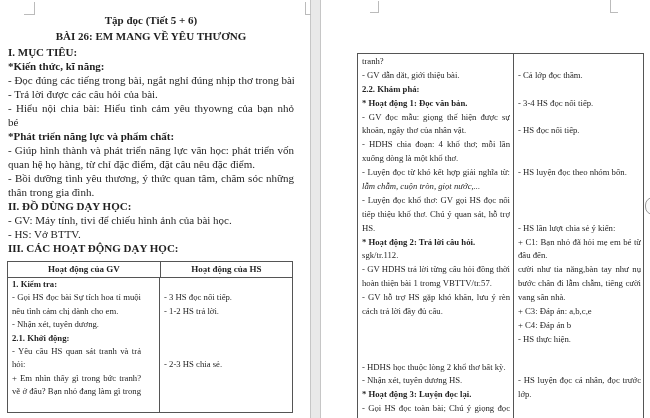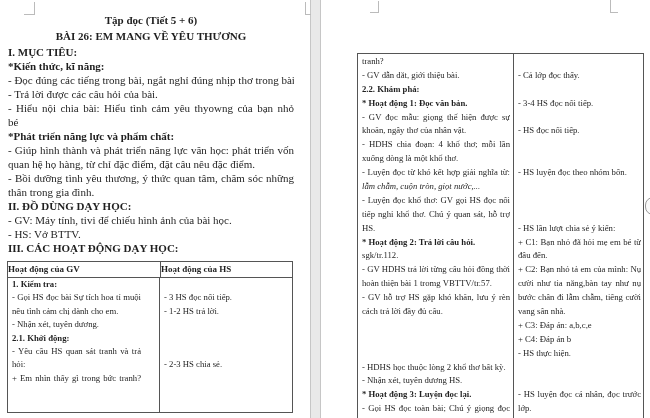--- a/index.html
+++ b/index.html
@@ -21,21 +21,21 @@
   .fj{text-align:justify;text-align-last:justify;white-space:normal;}
   .fg{margin-top:2px;}
 
   
   #heading-area{position:absolute;left:8px;top:13px;width:286px;--lh:14px;font-size:11px;}
 
   
   .tbl{position:absolute;border:1px solid #555;box-sizing:border-box;font-size:8.7px;}
   #p1-table{left:7px;top:261px;width:286px;height:152px;}
   #p1-header{display:flex;height:15px;border-bottom:1px solid #555;}
-  .hcell{font-weight:bold;line-height:15px;font-size:9px;overflow:hidden;}
+  .hcell{font-weight:bold;text-align:center;line-height:15px;font-size:9px;overflow:hidden;}
   #p1-header .hcell:first-child{width:152px;border-right:1px solid #555;}
   #p1-header .hcell:last-child{flex:1;}
   .tbody{display:flex;}
   #p1-body{height:134px;--lh:13.4px;}
   #p1-body .gv{width:152px;border-right:1px solid #555;box-sizing:border-box;padding:0 18px 0 4px;}
   #p1-body .hs{flex:1;padding:0 2px 0 4px;overflow:hidden;}
   #p2-table{left:36px;top:13px;width:287px;height:393px;margin-top:40px;}
   #p2-body{height:391px;--lh:13.9px;}
   #p2-body .gv{width:156px;border-right:1px solid #555;box-sizing:border-box;padding:1px 3px 0 4px;}
   #p2-body .hs{flex:1;padding:1px 2px 0 4px;overflow:hidden;}
@@ -83,20 +83,21 @@
     <div class="tbody" id="p1-body">
       <div class="gv">
           <div class="ln fb">1. Kiểm tra:</div>
           <div class="ln fj">- Gọi HS đọc bài Sự tích  hoa tỉ muội và</div>
           <div class="ln">nêu tình cảm chị dành cho em.</div>
           <div class="ln">- Nhận xét, tuyên dương.</div>
           <div class="ln fb">2.1. Khởi động:</div>
           <div class="ln fj">- Yêu cầu HS quan sát tranh và trả lời câu</div>
           <div class="ln">hỏi:</div>
           <div class="ln fj">+ Em nhìn thấy gì trong bức tranh? Cảnh</div>
+          <div class="ln fj">vẽ ở đâu? Bạn nhỏ đang làm gì trong</div>
         </div>
       <div class="hs">
           <div class="ln">&nbsp;</div>
           <div class="ln">- 3 HS đọc nối tiếp.</div>
           <div class="ln">- 1-2 HS trả lời.</div>
           <div class="ln">&nbsp;</div>
           <div class="ln">&nbsp;</div>
           <div class="ln">&nbsp;</div>
           <div class="ln">- 2-3 HS chia sẻ.</div>
           <div class="ln">&nbsp;</div>
@@ -115,53 +116,52 @@
           <div class="ln">- GV dẫn dắt, giới thiệu bài.</div>
           <div class="ln fb">2.2. Khám phá:</div>
           <div class="ln fb">* Hoạt động 1: Đọc văn bản.</div>
           <div class="ln fj">- GV đọc mẫu: giọng thể hiện được sự băn</div>
           <div class="ln">khoăn, ngây thơ của nhân vật.</div>
           <div class="ln fj">- HDHS chia đoạn: 4 khổ thơ; mỗi lần</div>
           <div class="ln">xuống dòng là một khổ thơ.</div>
           <div class="ln fj">- Luyện đọc từ khó kết hợp giải nghĩa từ:</div>
           <div class="ln fi">lẫm chẫm, cuộn tròn, giọt nước,...</div>
           <div class="ln fj">- Luyện đọc khổ thơ: GV gọi HS đọc nối</div>
-          <div class="ln fj">tiếp nghỉ khổ thơ. Chú ý quan sát, hỗ trợ</div>
+          <div class="ln fj">tiếp thiệu khổ thơ. Chú ý quan sát, hỗ trợ</div>
           <div class="ln">HS.</div>
           <div class="ln fb">* Hoạt động 2: Trả lời câu hỏi.</div>
           <div class="ln">sgk/tr.112.</div>
           <div class="ln fj">- GV HDHS trả lời từng câu hỏi đồng thời</div>
           <div class="ln">hoàn thiện bài 1 tromg VBTTV/tr.57.</div>
           <div class="ln fj">- GV hỗ trợ HS gặp khó khăn, lưu ý rèn</div>
           <div class="ln">cách trả lời đầy đủ câu.</div>
           <div class="ln">&nbsp;</div>
           <div class="ln">&nbsp;</div>
           <div class="ln">&nbsp;</div>
           <div class="ln">- HDHS học thuộc lòng 2 khổ thơ bất kỳ.</div>
           <div class="ln">- Nhận xét, tuyên dương HS.</div>
           <div class="ln fb">* Hoạt động 3: Luyện đọc lại.</div>
           <div class="ln fj">- Gọi HS đọc toàn bài; Chú ý giọng đọc</div>
         </div>
       <div class="hs">
           <div class="ln">&nbsp;</div>
-          <div class="ln">- Cả lớp đọc thấy.</div>
+          <div class="ln">- Cả lớp đọc thầm.</div>
           <div class="ln">&nbsp;</div>
           <div class="ln">- 3-4 HS đọc nối tiếp.</div>
           <div class="ln">&nbsp;</div>
           <div class="ln">- HS đọc nối tiếp.</div>
           <div class="ln">&nbsp;</div>
           <div class="ln">&nbsp;</div>
           <div class="ln">- HS luyện đọc theo nhóm bốn.</div>
           <div class="ln">&nbsp;</div>
           <div class="ln">&nbsp;</div>
           <div class="ln">&nbsp;</div>
           <div class="ln">- HS lần lượt chia sẻ ý kiến:</div>
           <div class="ln fj">+ C1: Bạn nhỏ đã hỏi mẹ em bé từ</div>
           <div class="ln">đâu đến.</div>
-          <div class="ln fj">+ C2: Bạn nhỏ tả em của mình: Nụ</div>
           <div class="ln fj">cười như tia nắng,bàn tay như nụ hoa,</div>
           <div class="ln fj">bước chân đi lẫm chẫm, tiếng cười</div>
           <div class="ln">vang sân nhà.</div>
           <div class="ln">+ C3: Đáp án: a,b,c,e</div>
           <div class="ln">+ C4: Đáp án b</div>
           <div class="ln">- HS thực hiện.</div>
           <div class="ln">&nbsp;</div>
           <div class="ln">&nbsp;</div>
           <div class="ln fj">- HS luyện đọc cá nhân, đọc trước</div>
           <div class="ln">lớp.</div>

